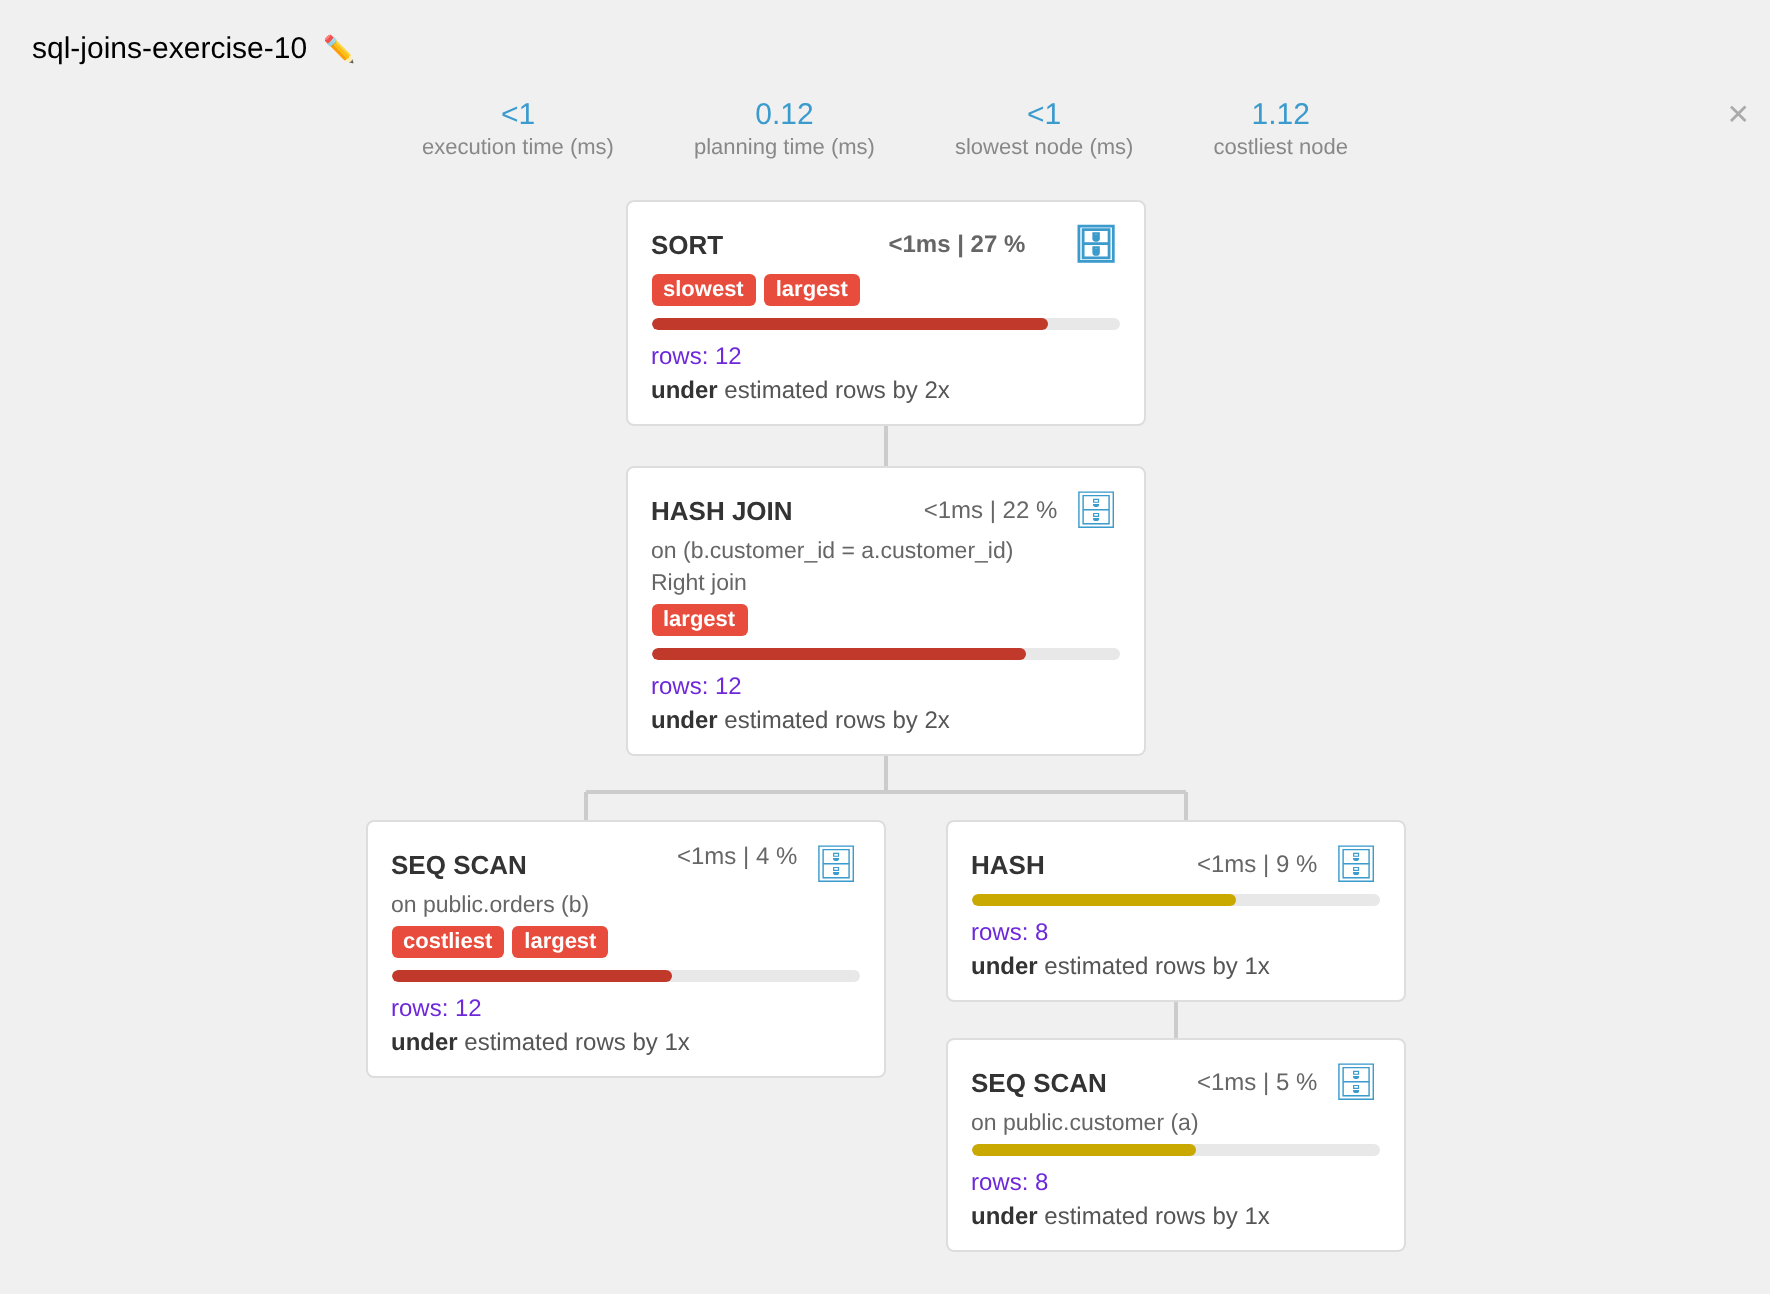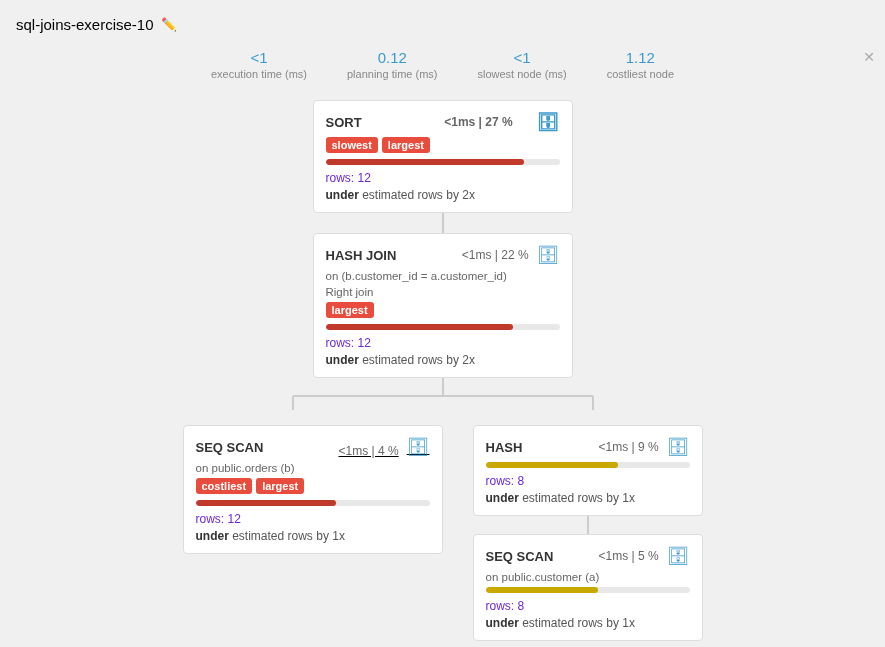--- a/index.html
+++ b/index.html
@@ -160,21 +160,21 @@
       height: 20px;
       margin: 0 auto;
     }
     .hashjoin-node {
       width: 260px;
     }
     .bottom-row {
       display: flex;
       gap: 30px;
       align-items: flex-start;
-      margin-top: 15px;
+      margin-top: 0;
     }
     .seqscan-node {
       width: 260px;
     }
     .hash-node {
       width: 230px;
     }
     .seqscan2-node {
       width: 230px;
     }
@@ -286,21 +286,21 @@
 
           <line x1="430" y1="18" x2="430" y2="32" stroke="#ccc" stroke-width="2"></line>
         </svg>
       </div>
 
       <div class="bottom-row">
 
         <div class="node-card seqscan-node">
           <div class="node-header">
             <span class="node-title">SEQ SCAN</span>
-            <div style="display:flex;align-items:flex-end;gap:8px;text-decoration:underline;">
+            <div style="display:flex;align-items:flex-start;gap:8px;">
               <span class="node-timing">&lt;1ms | 4 %</span>
               <span class="db-icon">🗄</span>
             </div>
           </div>
           <div class="node-subtitle">on public.orders (b)</div>
           <div class="badge-row">
             <span class="badge badge-costliest">costliest</span>
             <span class="badge badge-largest">largest</span>
           </div>
           <div class="progress-bar-container">

